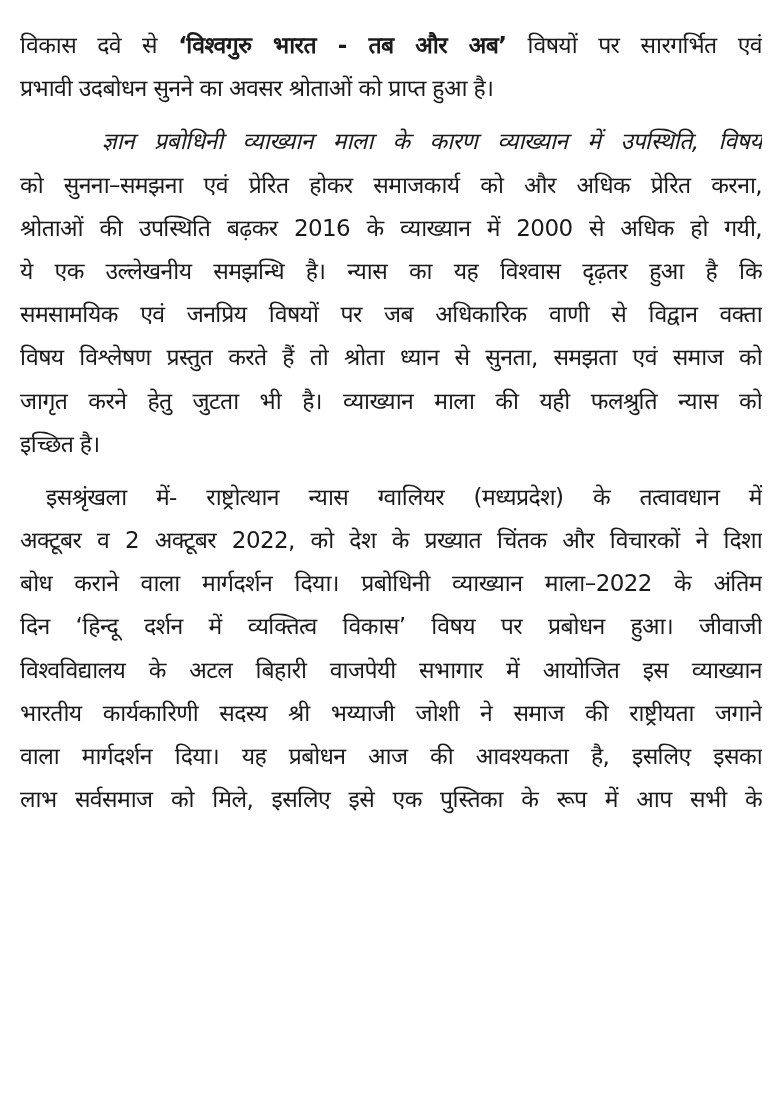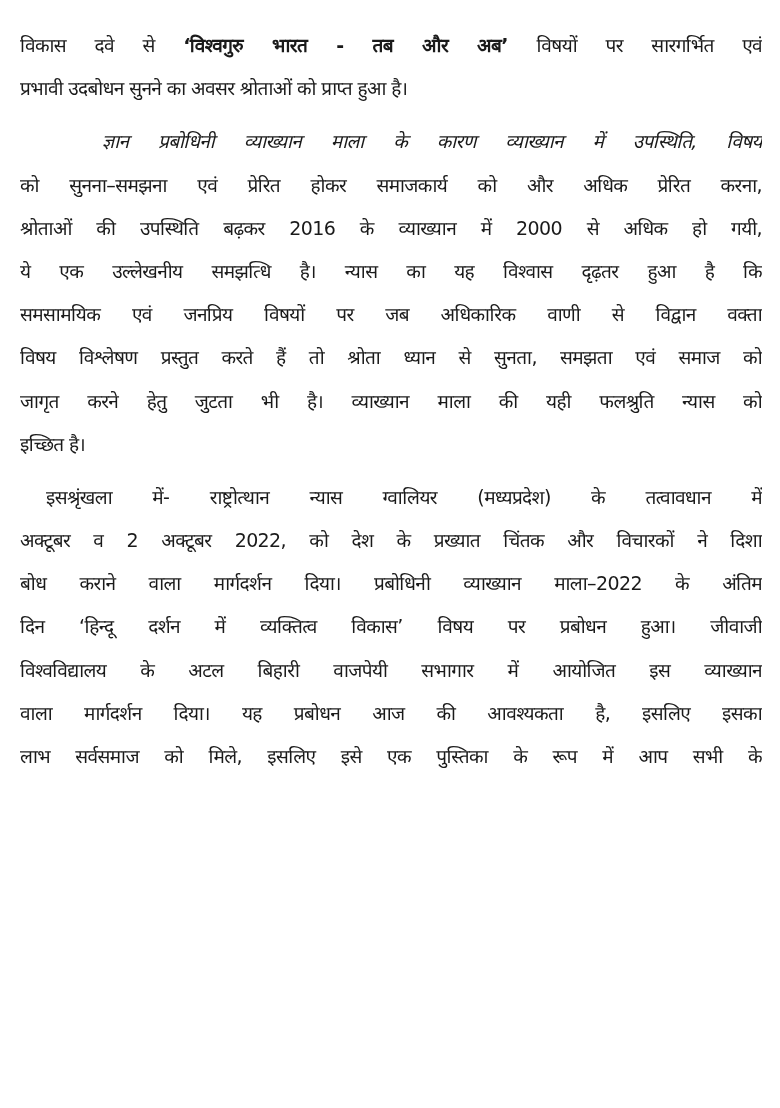--- a/index.html
+++ b/index.html
@@ -1,20 +1,20 @@
 <!DOCTYPE html>
 <html><head>
 <meta charset="utf-8">
 <style>
   html, body { margin:0; padding:0; background:#ffffff; }
   body { width:780px; height:1108px; overflow:hidden; position:relative; }
   .page {
     position:absolute; left:20px; top:24px; width:742px;
     font-family: "DejaVu Sans", "Liberation Sans", sans-serif;
-    color:#1a1a1a; font-size:19px; letter-spacing:-0.6px;
+    color:#1a1a1a; font-size:23px; letter-spacing:-0.6px;
   }
   .line {
     height:43.2px; line-height:43.2px; white-space:nowrap;
     text-align:justify; text-align-last:justify; overflow:hidden;
   }
   .line.last { text-align-last:left; }
   .indent-big { padding-left:82px;font-style:italic; }
   .indent-small { padding-left:26px; }
   .gap { height:10px; }
   b { font-weight:bold; }
@@ -30,32 +30,33 @@
     </div>
     <div class="line last">प्रभावी उदबोधन सुनने का अवसर श्रोताओं को प्राप्त हुआ है।</div>
   </div>
 
   <div class="gap"></div>
 
   <div>
     <div class="line indent-big">ज्ञान प्रबोधिनी व्याख्यान माला के कारण व्याख्यान में उपस्थिति, विषय</div>
     <div class="line">को सुनना–समझना एवं प्रेरित होकर समाजकार्य को और अधिक प्रेरित करना,</div>
     <div class="line">श्रोताओं की उपस्थिति बढ़कर 2016 के व्याख्यान में 2000 से अधिक हो गयी,</div>
-    <div class="line">ये एक उल्लेखनीय समझत्धि है। न्यास का यह विश्वास दृढ़तर हुआ है कि</div>
+    <div class="line">ये एक उल्लेखनीय समझन्धि है। न्यास का यह विश्वास दृढ़तर हुआ है कि</div>
     <div class="line">समसामयिक एवं जनप्रिय विषयों पर जब अधिकारिक वाणी से विद्वान वक्ता</div>
     <div class="line">विषय विश्लेषण प्रस्तुत करते हैं तो श्रोता ध्यान से सुनता, समझता एवं समाज को</div>
     <div class="line">जागृत करने हेतु जुटता भी है। व्याख्यान माला की यही फलश्रुति न्यास को</div>
     <div class="line last">इच्छित है।</div>
   </div>
 
   <div class="gap"></div>
 
   <div>
     <div class="line indent-small">इसश्रृंखला में- राष्ट्रोत्थान न्यास ग्वालियर (मध्यप्रदेश) के तत्वावधान में</div>
     <div class="line">अक्टूबर व 2 अक्टूबर 2022, को देश के प्रख्यात चिंतक और विचारकों ने दिशा</div>
     <div class="line">बोध कराने वाला मार्गदर्शन दिया। प्रबोधिनी व्याख्यान माला–2022 के अंतिम</div>
     <div class="line">दिन ‘हिन्दू दर्शन में व्यक्तित्व विकास’ विषय पर प्रबोधन हुआ। जीवाजी</div>
     <div class="line">विश्वविद्यालय के अटल बिहारी वाजपेयी सभागार में आयोजित इस व्याख्यान</div>
+    <div class="line">भारतीय कार्यकारिणी सदस्य श्री भय्याजी जोशी ने समाज की राष्ट्रीयता जगाने</div>
     <div class="line">वाला मार्गदर्शन दिया। यह प्रबोधन आज की आवश्यकता है, इसलिए इसका</div>
     <div class="line">लाभ सर्वसमाज को मिले, इसलिए इसे एक पुस्तिका के रूप में आप सभी के</div>
   </div>
 
 </div>
 
 </body></html>

